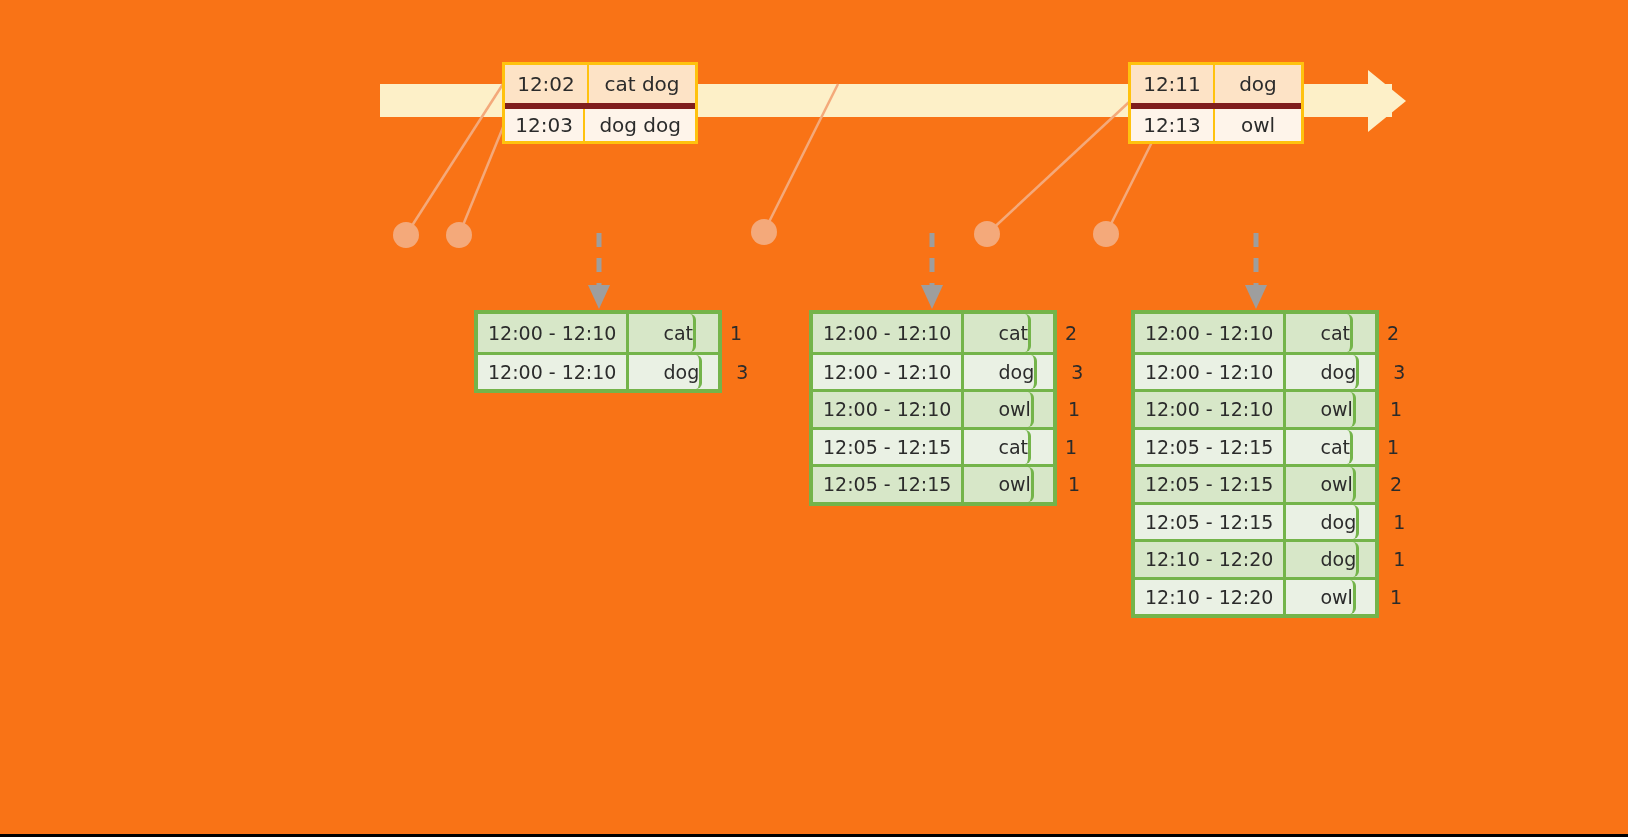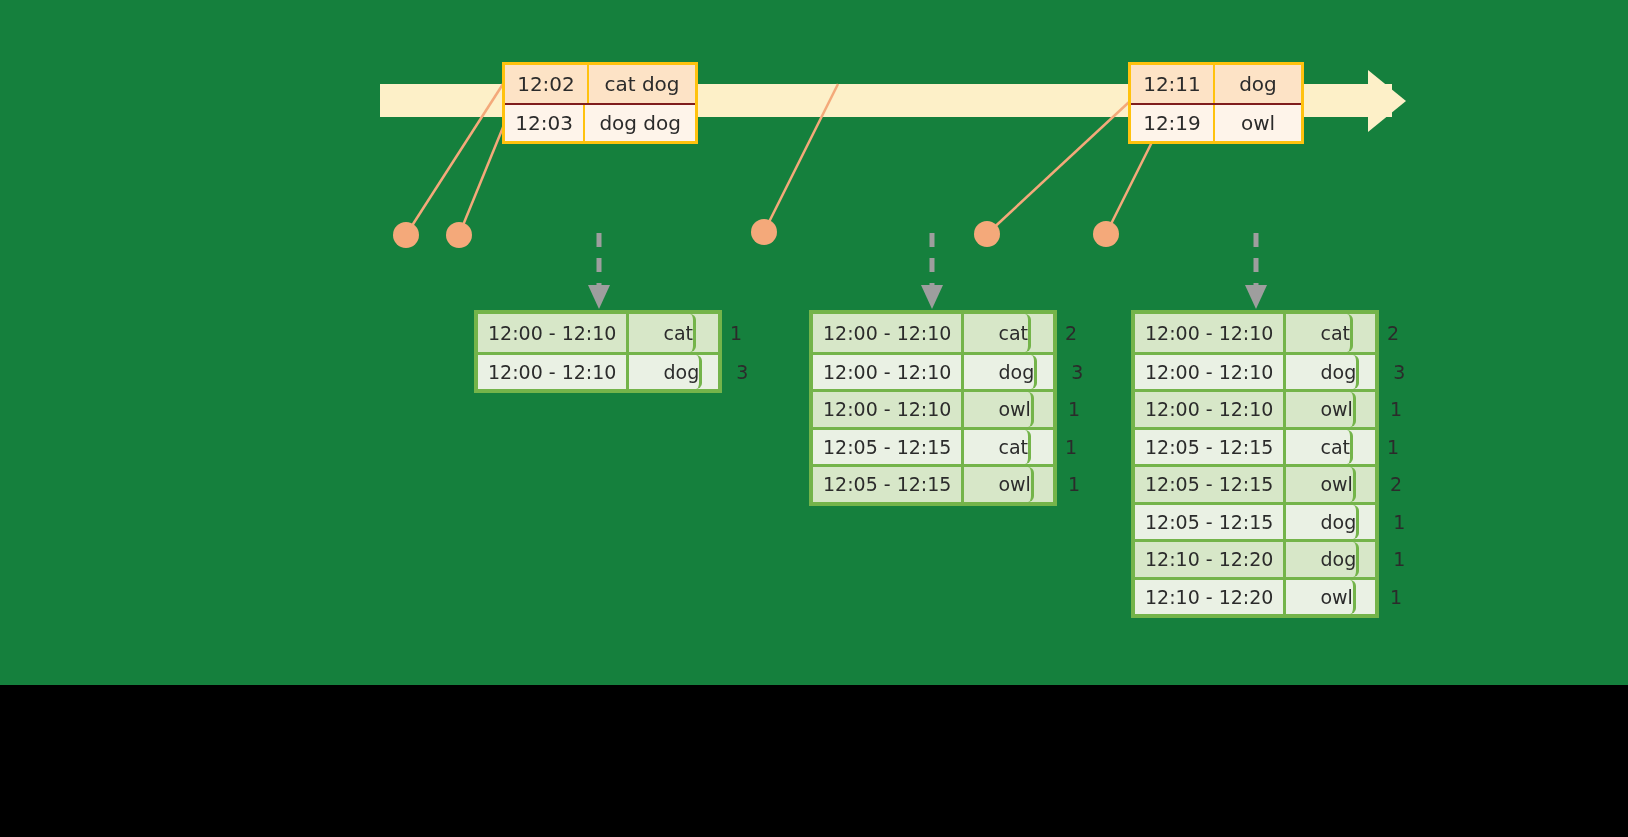--- a/index.html
+++ b/index.html
@@ -3,22 +3,22 @@
 <meta charset="utf-8">
 <style>
   html, body {
     margin: 0;
     padding: 0;
     background: #000000;
   }
   #canvas {
     position: relative;
     width: 1628px;
-    height: 685px;
-    background: #15803d;
+    height: 834px;
+    background: #f97316;
     font-family: "DejaVu Sans", sans-serif;
     overflow: hidden;
   }
   
   #timeline-bar {
     position: absolute;
     left: 380px;
     top: 84px;
     width: 1012px;
     height: 33px;
@@ -41,21 +41,21 @@
     box-sizing: border-box;
     background: #FFF7EC;
   }
   .event-row {
     display: flex;
     height: 38px;
     box-sizing: border-box;
   }
   .event-row.odd { background: #FDE3C6; }
   .event-row.even { background: #FEF4EA; }
-  .event-row + .event-row { border-top: 2px solid #7f1d1d; }
+  .event-row + .event-row { border-top: 6px solid #7f1d1d; }
   .event-time {
     width: 84px;
     display: flex;
     align-items: center;
     justify-content: center;
     font-size: 20px;
     color: #2b2b2b;
     border-right: 2px solid #FFC20E;
     box-sizing: border-box;
   }
@@ -179,21 +179,21 @@
         <div class="event-time">12:03</div>
         <div class="event-words">dog dog</div>
       </div>
     </div>
   <div id="group-c" class="event-group">
       <div class="event-row odd">
         <div class="event-time">12:11</div>
         <div class="event-words">dog</div>
       </div>
       <div class="event-row even">
-        <div class="event-time">12:19</div>
+        <div class="event-time">12:13</div>
         <div class="event-words">owl</div>
       </div>
     </div>
 
   <div id="arrows-layer">
       <div class="down-arrow" style="left: 586px; top: 233px; height: 76px;"><svg width="26" height="76" viewBox="0 0 26 76">
           <line x1="13" y1="0" x2="13" y2="54" stroke="#9E9E9E" stroke-width="5" stroke-dasharray="14 11"></line>
           <polygon points="2,52 24,52 13,76" fill="#9E9E9E"></polygon>
         </svg></div>
       <div class="down-arrow" style="left: 919px; top: 233px; height: 76px;"><svg width="26" height="76" viewBox="0 0 26 76">

